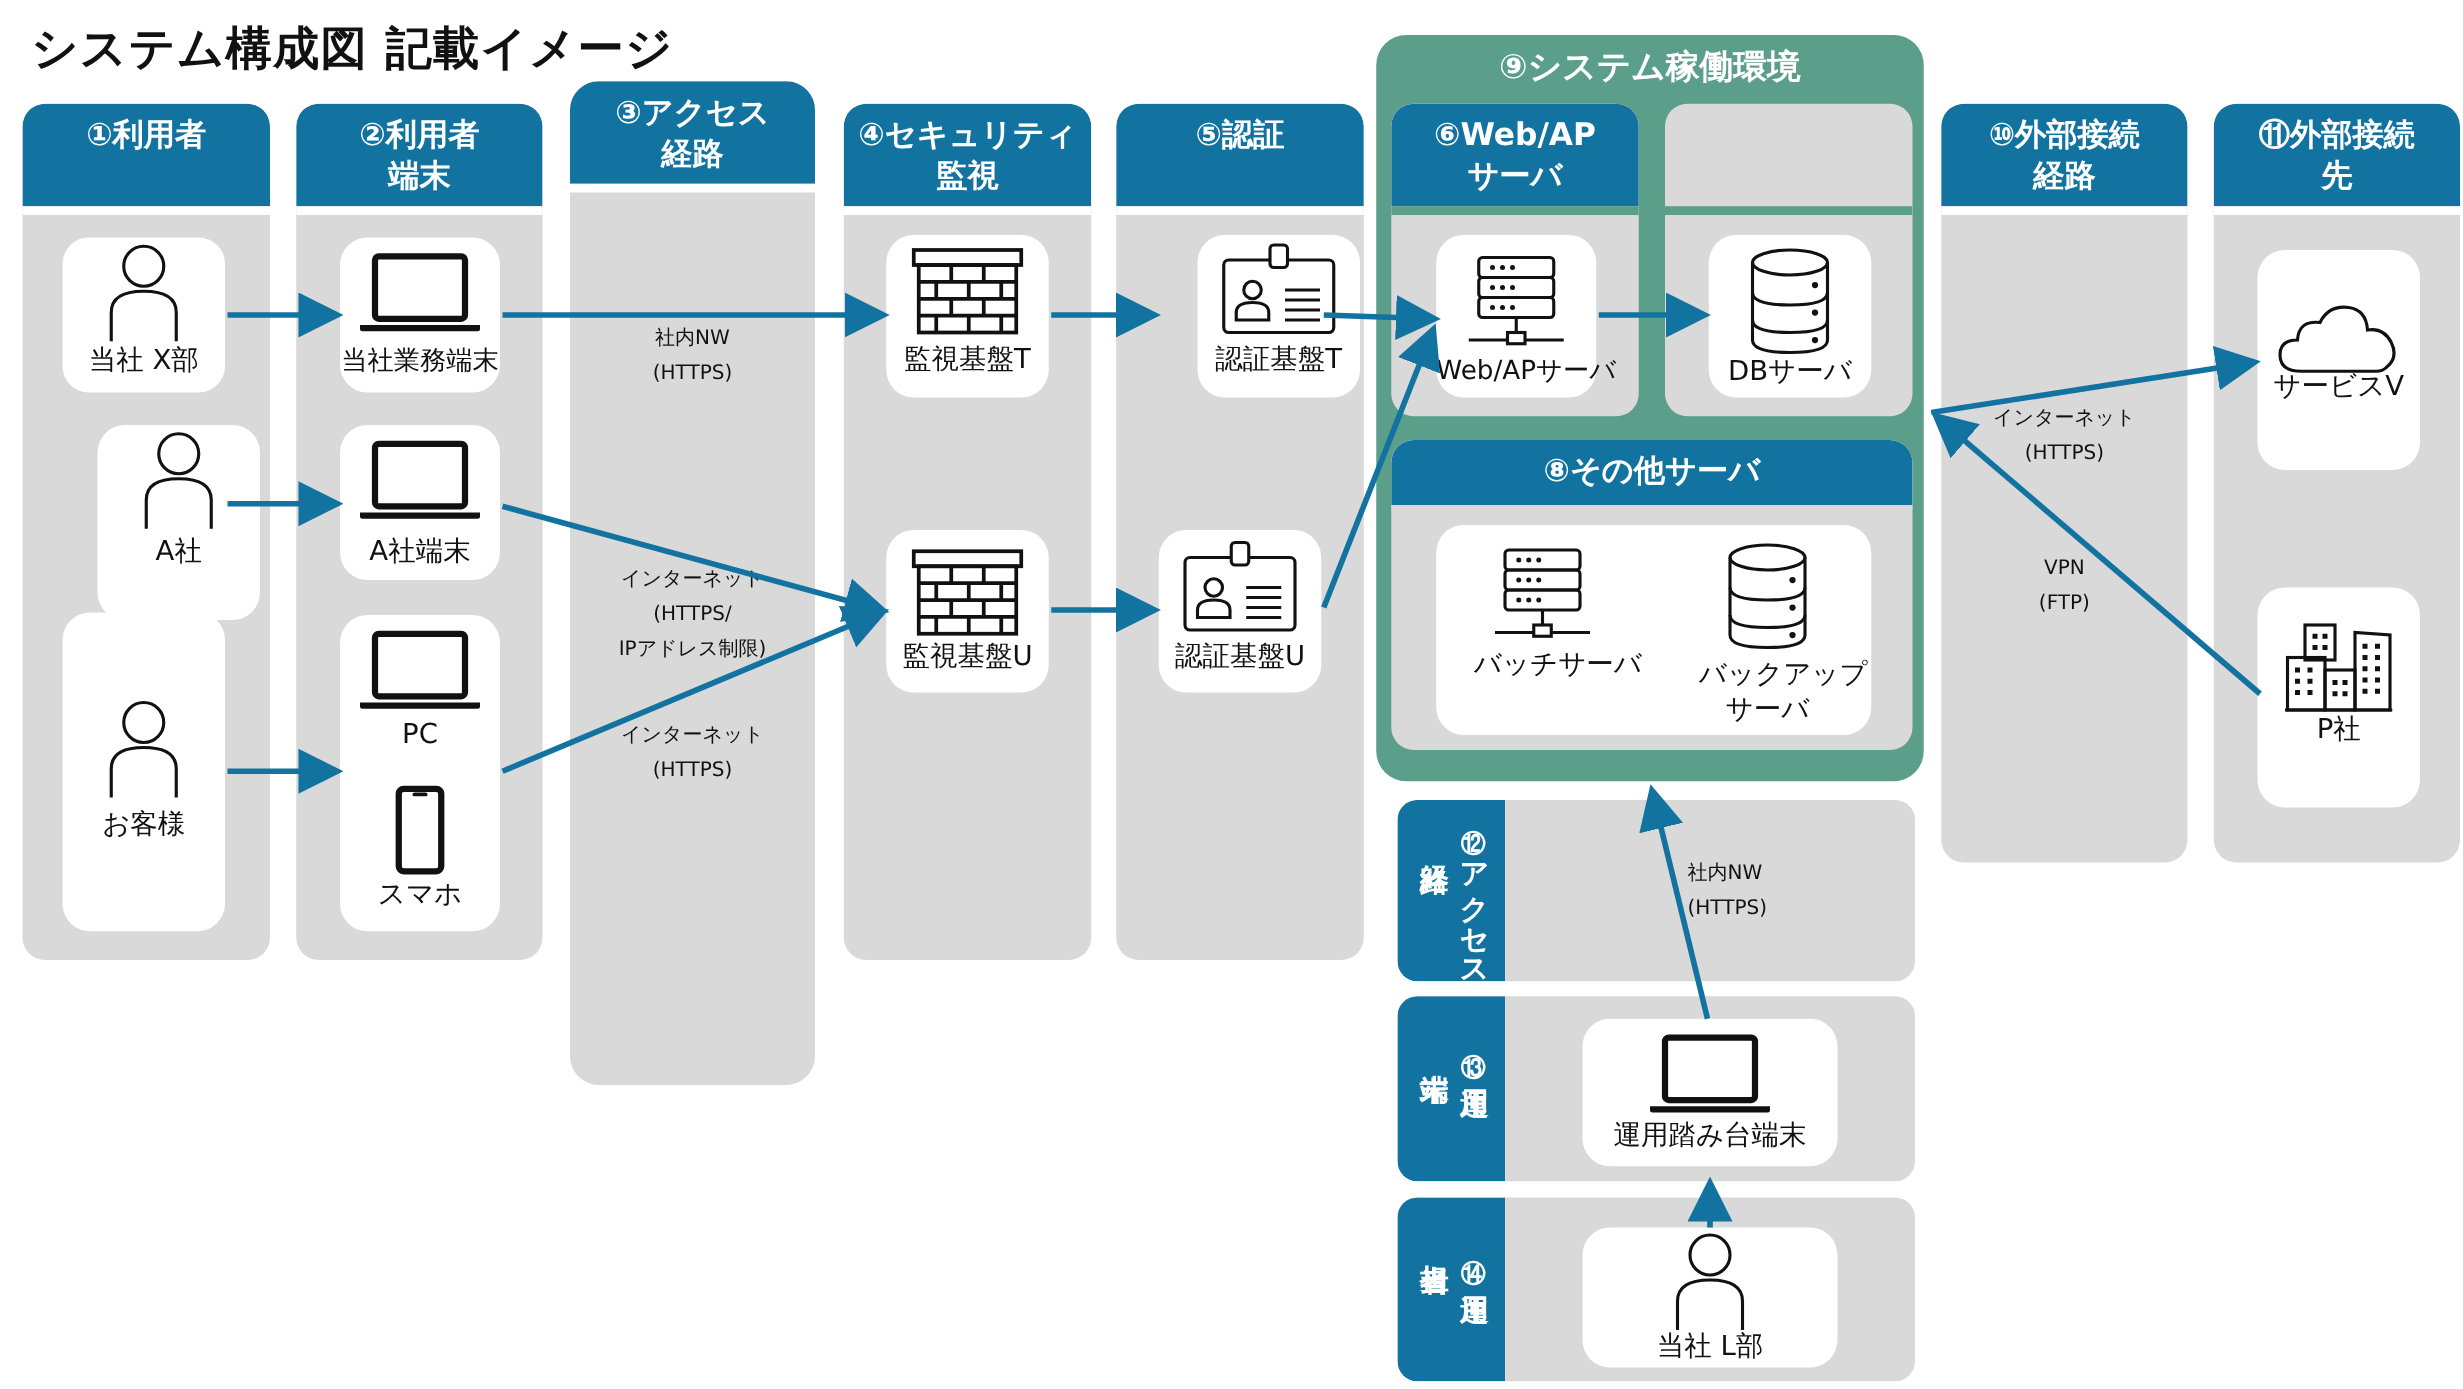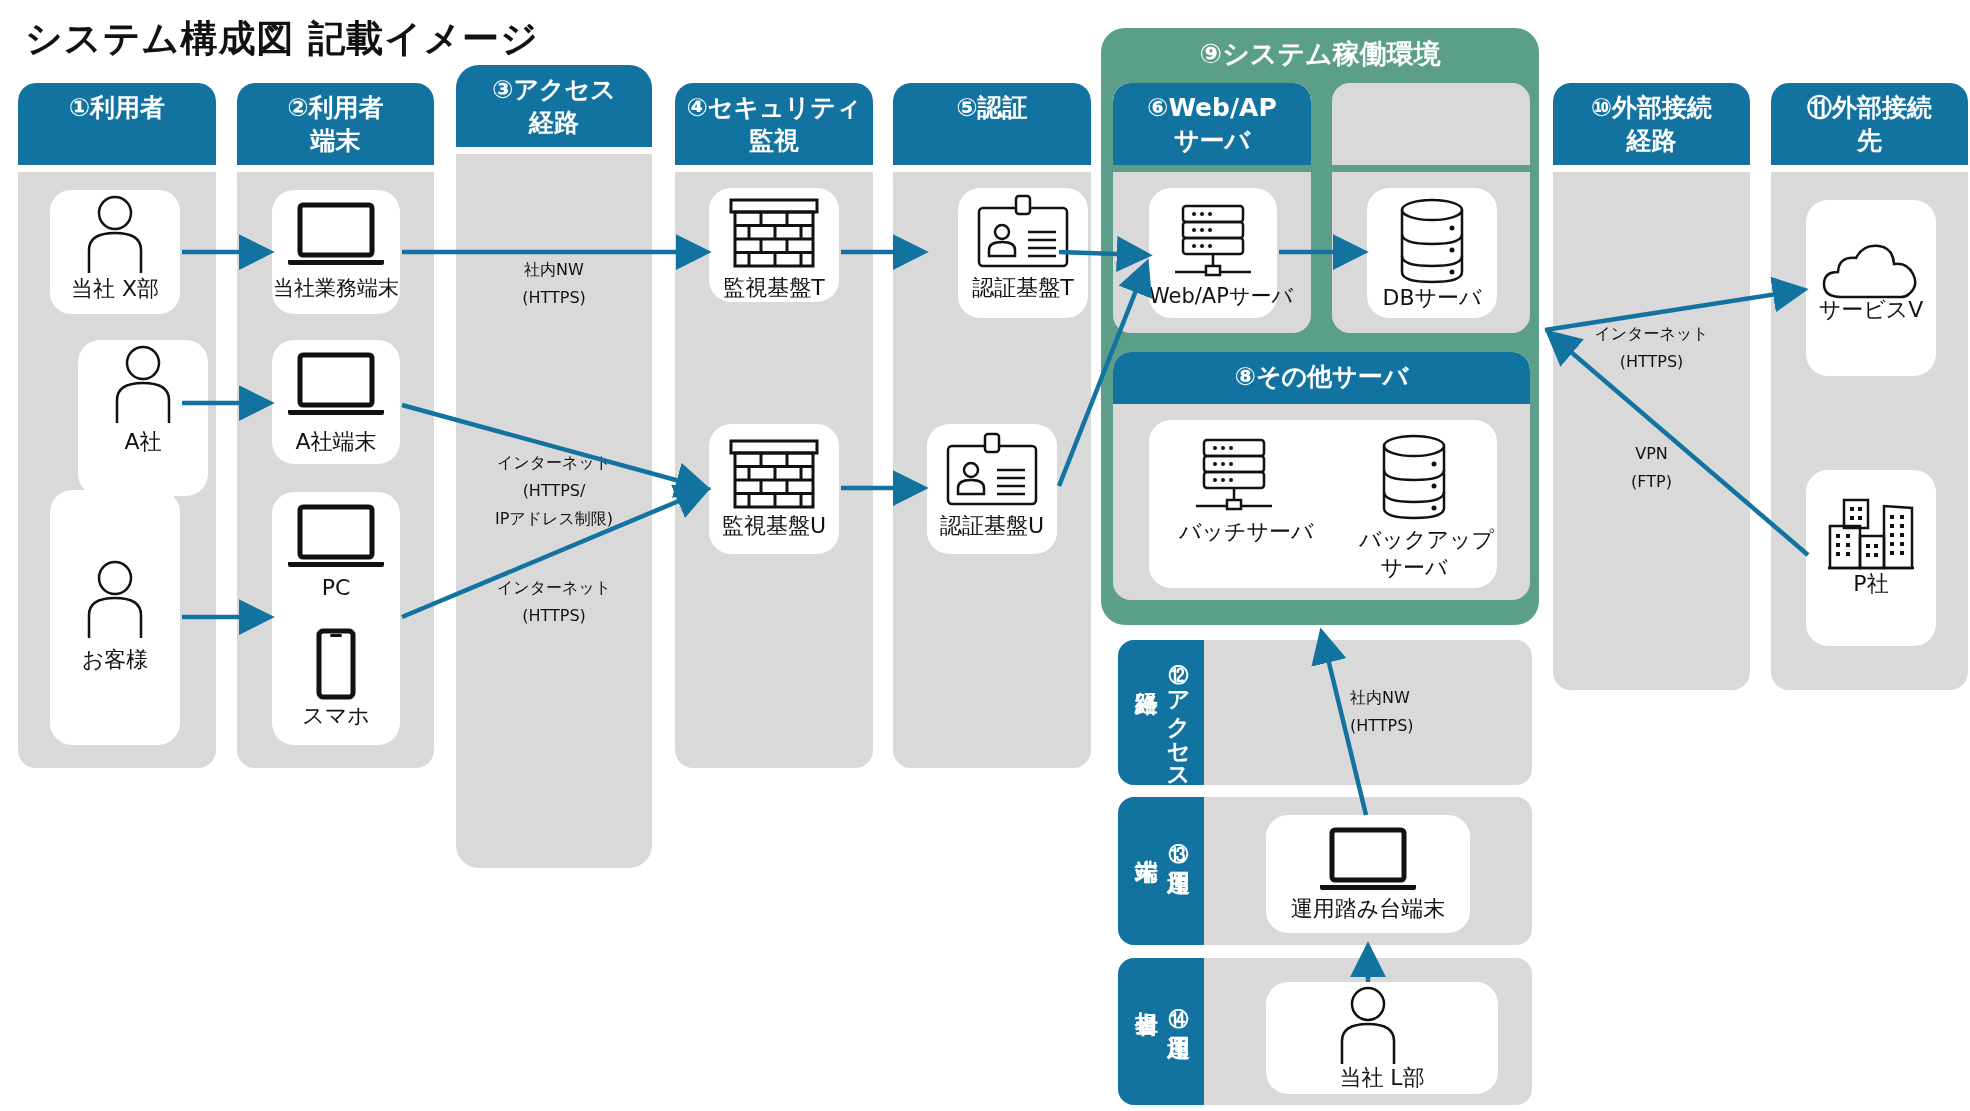--- a/index.html
+++ b/index.html
@@ -169,21 +169,21 @@
       <path d="M2 58 H98 V61 Q98 63 96 63 H4 Q2 63 2 61 Z" fill="#111"></path>
     </svg>
   <div class="lbl" style="top:82px">PC</div>
   <svg class="icon" style="left:44px;top:136px" width="40" height="72" viewBox="0 0 40 72">
       <rect x="3" y="3" width="34" height="66" rx="4" fill="none" stroke="#111" stroke-width="5"></rect>
       <rect x="14" y="6" width="12" height="3" rx="1.5" fill="#111"></rect>
     </svg>
   <div class="lbl" style="top:210px">スマホ</div>
 </div>
 
-<div class="card" style="left:709px;top:188px;width:130px;height:114px;">
+<div class="card" style="left:709px;top:188px;width:130px;height:130px;">
   <svg class="icon" style="left:20px;top:10px" width="90" height="70" viewBox="0 0 90 70">
       <g fill="none" stroke="#111" stroke-width="3">
         <rect x="2" y="2" width="86" height="12"></rect>
         <rect x="6" y="14" width="78" height="54"></rect>
         <line x1="6" y1="27.5" x2="84" y2="27.5"></line>
         <line x1="6" y1="41" x2="84" y2="41"></line>
         <line x1="6" y1="54.5" x2="84" y2="54.5"></line>
         <line x1="32" y1="14" x2="32" y2="27.5"></line>
         <line x1="58" y1="14" x2="58" y2="27.5"></line>
         <line x1="20" y1="27.5" x2="20" y2="41"></line>
@@ -385,21 +385,21 @@
   <div class="lbl" style="top:100px">P社</div>
 </div>
 
 <div class="card" style="left:1266px;top:815px;width:204px;height:118px;">
   <svg class="icon" style="left:52px;top:12px" width="100" height="64" viewBox="0 0 100 64">
       <rect x="14" y="3" width="72" height="50" rx="3" fill="none" stroke="#111" stroke-width="5"></rect>
       <path d="M2 58 H98 V61 Q98 63 96 63 H4 Q2 63 2 61 Z" fill="#111"></path>
     </svg>
   <div class="lbl" style="top:80px">運用踏み台端末</div>
 </div>
-<div class="card" style="left:1266px;top:982px;width:232px;height:112px;padding-left:24px;">
+<div class="card" style="left:1266px;top:982px;width:204px;height:112px;padding-left:24px;">
   <svg class="icon" style="left:72px;top:4px" width="60" height="80" viewBox="0 0 60 80">
       <circle cx="30" cy="18" r="16" fill="none" stroke="#111" stroke-width="2.5"></circle>
       <path d="M4 78 V55 Q4 38 30 38 Q56 38 56 55 V78" fill="none" stroke="#111" stroke-width="2.5"></path>
     </svg>
   <div class="lbl" style="top:82px">当社 L部</div>
 </div>
 
 <div class="plabel" style="left:456px;top:256px;width:196px;">
     <div>社内NW</div>
     <div>(HTTPS)</div>

